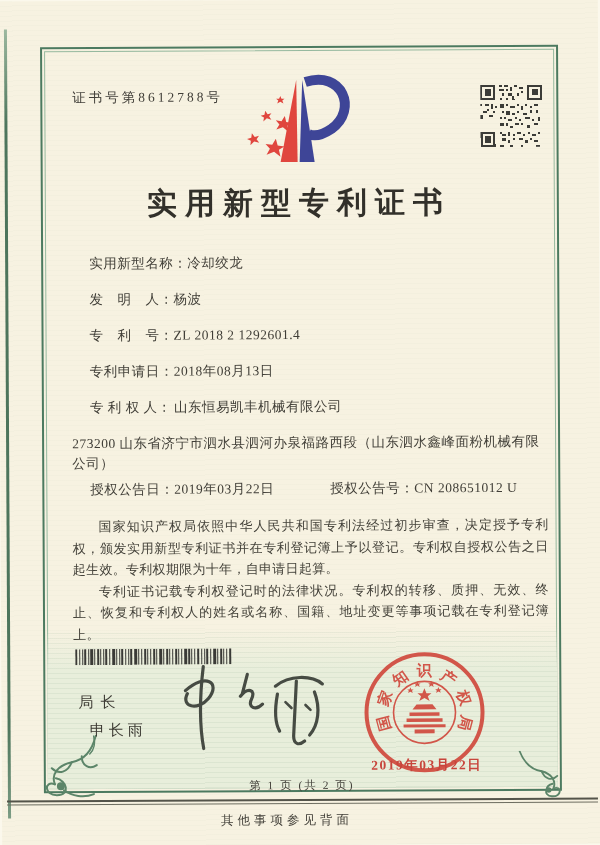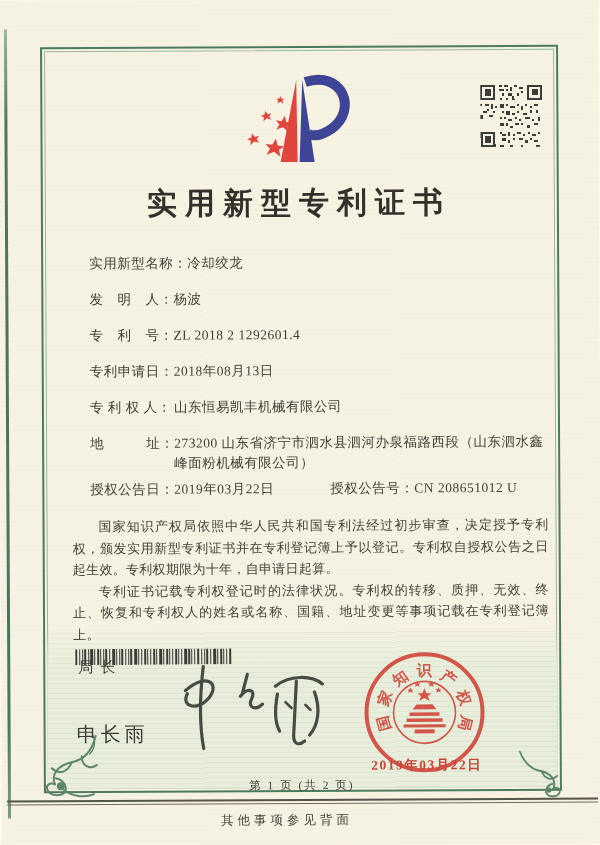--- a/index.html
+++ b/index.html
@@ -53,22 +53,22 @@
   .fvalue{flex:1;}
   .grant .flabel{min-width:84px;}
   .grant-no{margin-left:56px;white-space:nowrap;}
   .paras{margin-top:8px;}
   .paras p{
     margin:0;font-size:13px;line-height:21.5px;text-align:justify;
     text-indent:2em;color:#44423a;letter-spacing:0.3px;
   }
   .barcode{position:absolute;left:74px;top:648px;}
   .barcode rect{height:16px;fill:#3a3a36;}
-  .director-label{position:absolute;left:77px;top:657px;font-size:15px;letter-spacing:7px;color:#3c3a33;}
-  .director-name{position:absolute;left:75px;top:720px;font-size:20px;letter-spacing:4px;color:#3c3a33;}
+  .director-label{position:absolute;left:77px;top:692px;font-size:15px;letter-spacing:7px;color:#3c3a33;}
+  .director-name{position:absolute;left:88px;top:720px;font-size:15px;letter-spacing:4px;color:#3c3a33;}
   .signature{position:absolute;left:162px;top:660px;}
   .seal{position:absolute;left:358px;top:648px;}
   .seal text{font-family:"Liberation Serif","DejaVu Serif",serif;font-weight:700;}
   .seal-date{
     position:absolute;left:352px;top:757px;width:146px;text-align:center;
     color:#c8453c;font-size:13.5px;letter-spacing:1.5px;font-weight:600;
   }
   .page-info{
     position:absolute;left:0;right:0;top:778px;text-align:center;
     font-size:11.5px;letter-spacing:2px;color:#45433c;
@@ -103,20 +103,21 @@
     <circle cx="25" cy="52" r="4" fill="#5c8569" stroke="none"></circle>
     <path d="M58,2 C60,10 58,16 54,20" stroke-width="1.4"></path>
   </svg>
   <svg class="orn orn-br" width="58" height="52" viewBox="0 0 74 66" fill="none" stroke="#5c8569" stroke-width="2.4" stroke-linecap="round">
     <path d="M64,0 C58,16 48,24 36,26 C24,29 17,38 21,48"></path>
     <path d="M21,48 C10,44 10,59 23,58 C35,57 31,44 22,42"></path>
     <path d="M36,26 C32,36 23,39 16,32"></path>
     <circle cx="27" cy="50" r="3.5" fill="#5c8569" stroke="none"></circle>
   </svg>
 
+  <div class="cert-no">证书号第8612788号</div>
 
   <svg class="logo" width="122" height="108" viewBox="0 0 122 108">
     <defs>
       <polygon id="st1" points="0,-10 2.9,-3.1 10,-3.1 4.8,1.2 7.4,8.1 0,3.8 -7.4,8.1 -4.8,1.2 -10,-3.1 -2.9,-3.1"></polygon>
     </defs>
     <path d="M69,16 C106,4 122,44 95,63 C86,69 78,71 72,68" stroke="#3e4597" stroke-width="10" fill="none"></path>
     <polygon points="66,14 63,96 78,96" fill="#3e4597"></polygon>
     <polygon points="60,14 44,96 61,96" fill="#e0463e"></polygon>
     <use href="#st1" transform="translate(44,34) scale(0.42)" fill="#e0463e"></use>
     <use href="#st1" transform="translate(30,50) scale(0.55) rotate(-12)" fill="#e0463e"></use>
@@ -227,21 +228,20 @@
     </div>
     <div class="frow">
       <span class="flabel">专利申请日：</span>
       <span class="fvalue">2018年08月13日</span>
     </div>
     <div class="frow">
       <span class="flabel">专 利 权 人：</span>
       <span class="fvalue">山东恒易凯丰机械有限公司</span>
     </div>
     <div class="frow addr">
-      <span class="flabel">地　　　址：</span>
       <span class="fvalue">273200 山东省济宁市泗水县泗河办泉福路西段（山东泗水鑫峰面粉机械有限公司）</span>
     </div>
     <div class="frow grant">
       <span class="flabel">授权公告日：</span>
       <span>2019年03月22日</span>
       <span class="grant-no"><span>授权公告号：</span><span>CN 208651012 U</span></span>
     </div>
     <div class="paras">
       <p>国家知识产权局依照中华人民共和国专利法经过初步审查，决定授予专利权，颁发实用新型专利证书并在专利登记簿上予以登记。专利权自授权公告之日起生效。专利权期限为十年，自申请日起算。</p>
       <p>专利证书记载专利权登记时的法律状况。专利权的转移、质押、无效、终止、恢复和专利权人的姓名或名称、国籍、地址变更等事项记载在专利登记簿上。</p>

